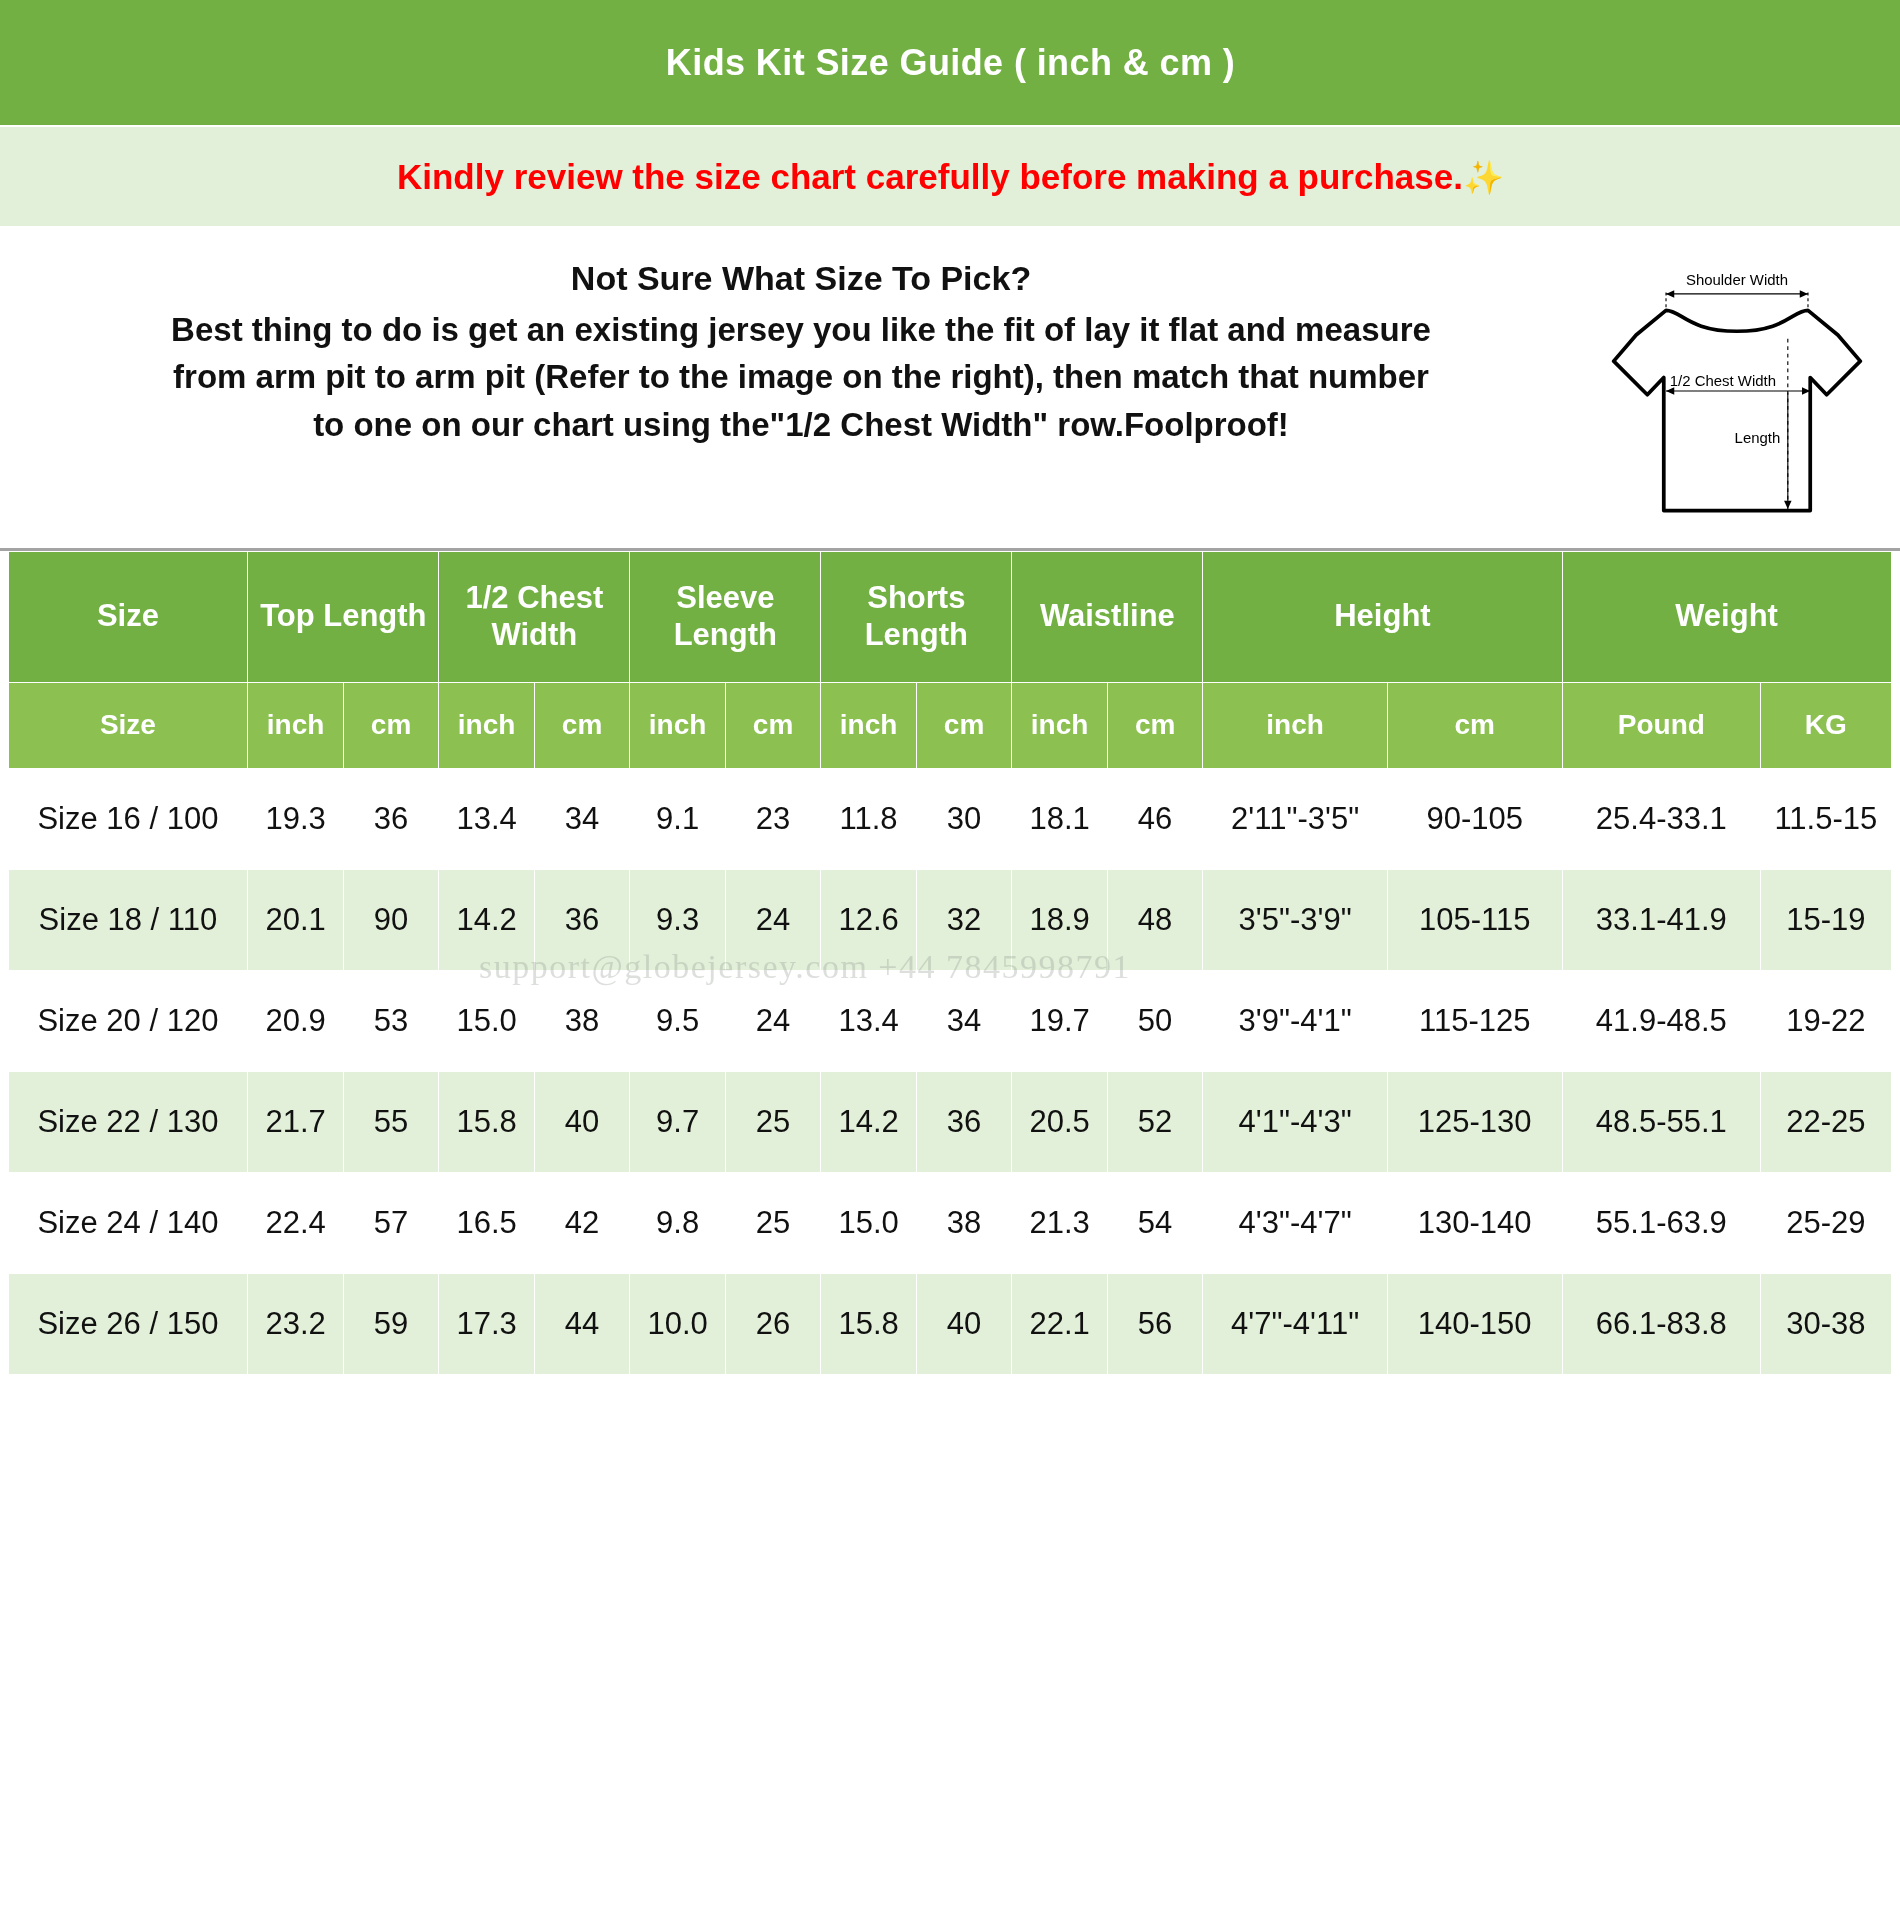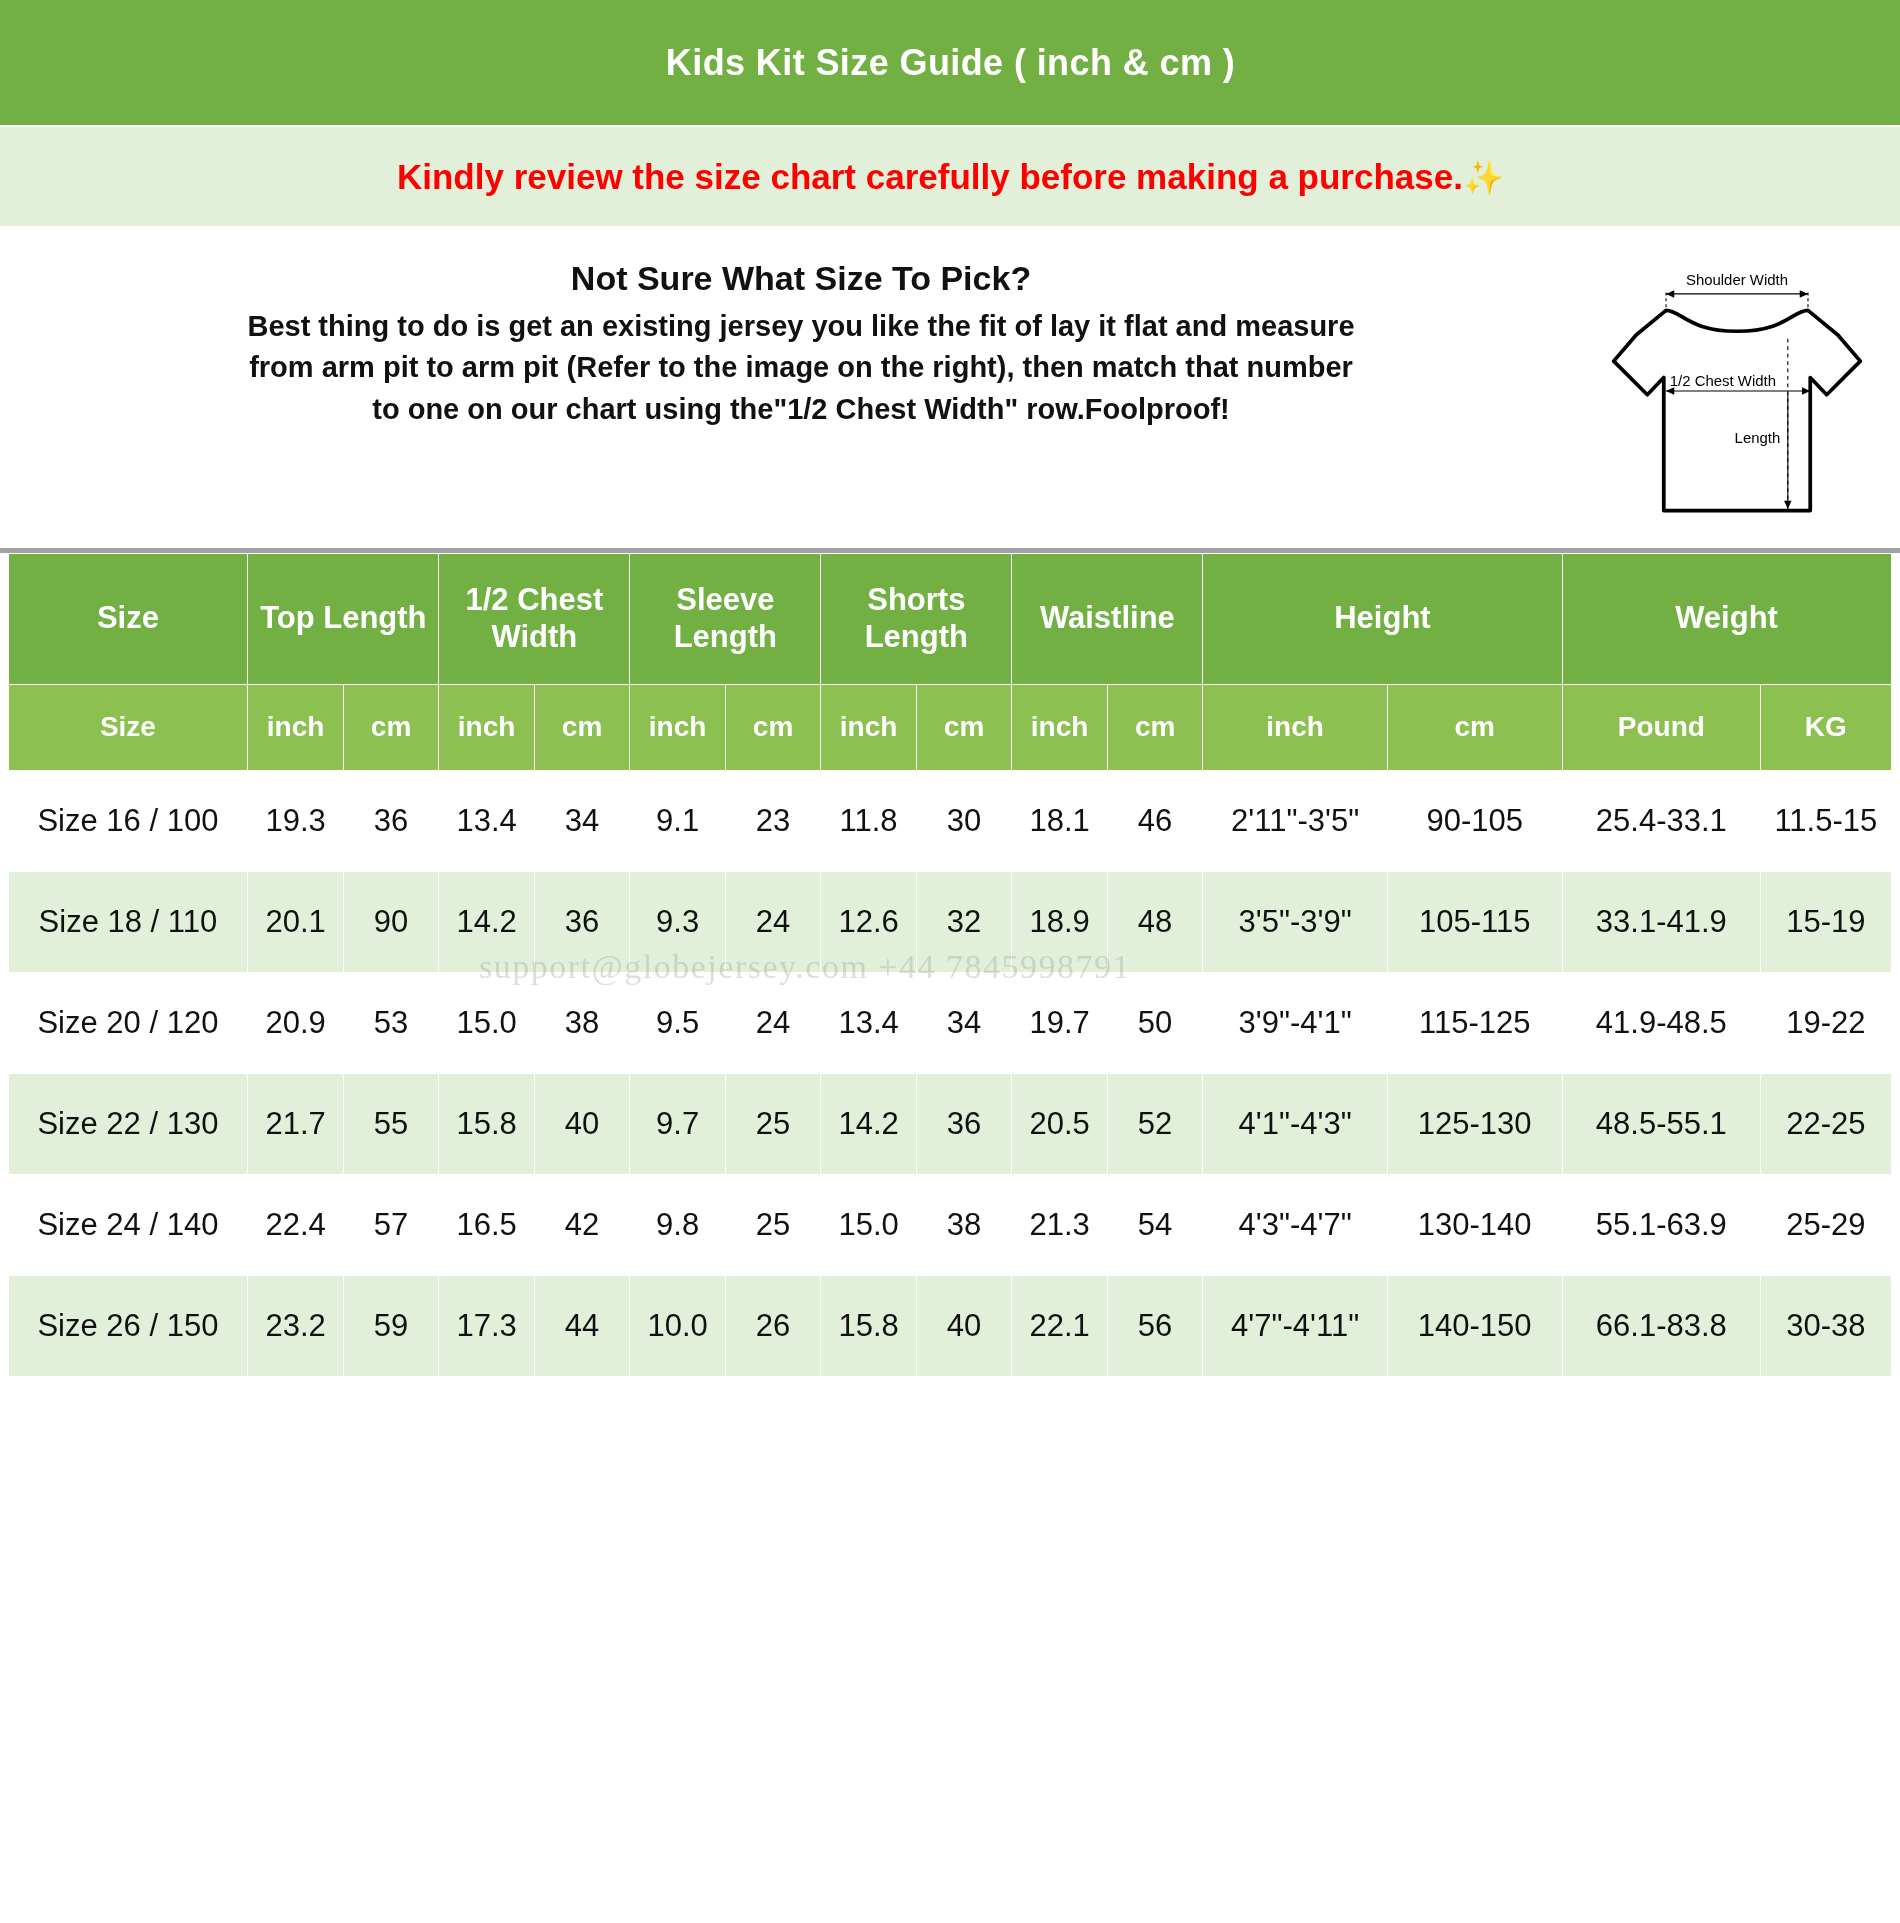--- a/index.html
+++ b/index.html
@@ -50,36 +50,36 @@
   .pin-icon { font-size: 33px; }
   .ruler-icon { font-size: 31px; }
   .sparkle-icon { font-size: 33px; }
 
   
   .guidance {
     background: #ffffff;
     display: flex;
     align-items: flex-start;
     padding: 22.4px 15px 15px 15px;
-    border-bottom: 5px solid #a3a3a3;
+    border-bottom: 3px solid #a3a3a3;
     min-height: 299px;
   }
   .guidance-text {
     flex: 1;
     text-align: center;
     padding-top: 10.5px;
   }
   .guidance-text .headline {
     font-size: 34px;
     font-weight: bold;
     color: #111111;
     margin: 0 0 7.5px 0;
   }
   .guidance-text .body {
-    font-size: 29px;
+    font-size: 33px;
     font-weight: bold;
     color: #111111;
     line-height: 1.44;
     margin: 0;
   }
   .guidance-figure {
     width: 299px;
     flex: 0 0 299px;
     padding-top: 15px;
     display: flex;

